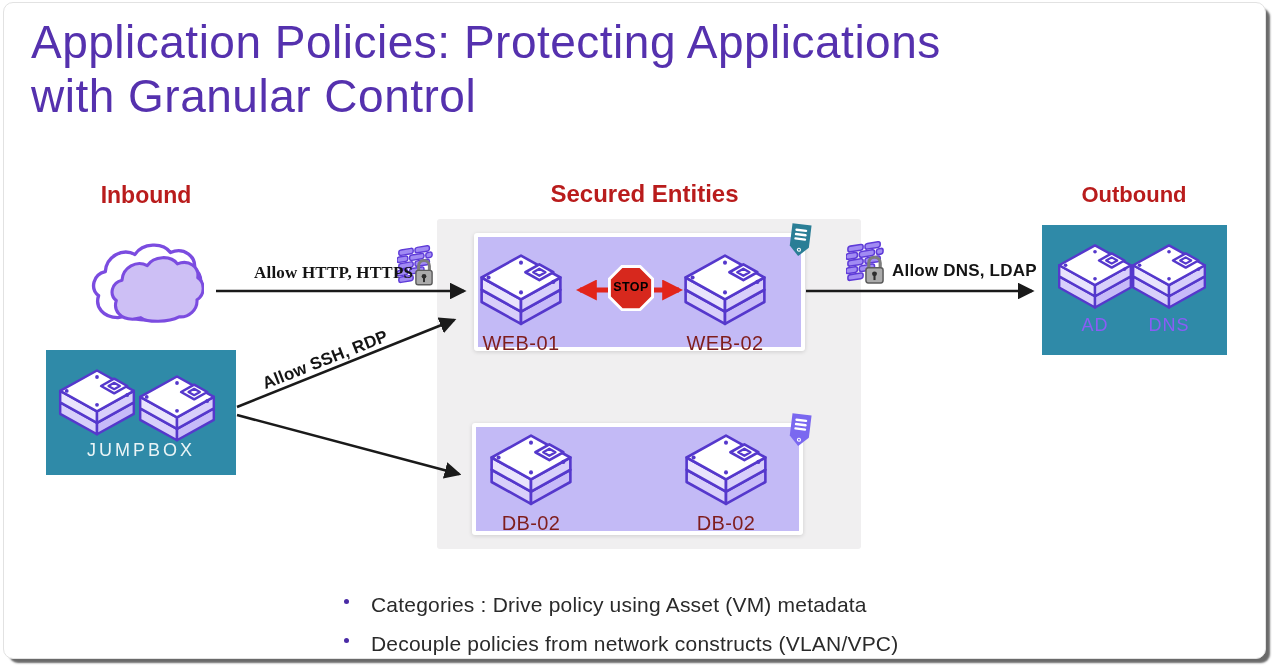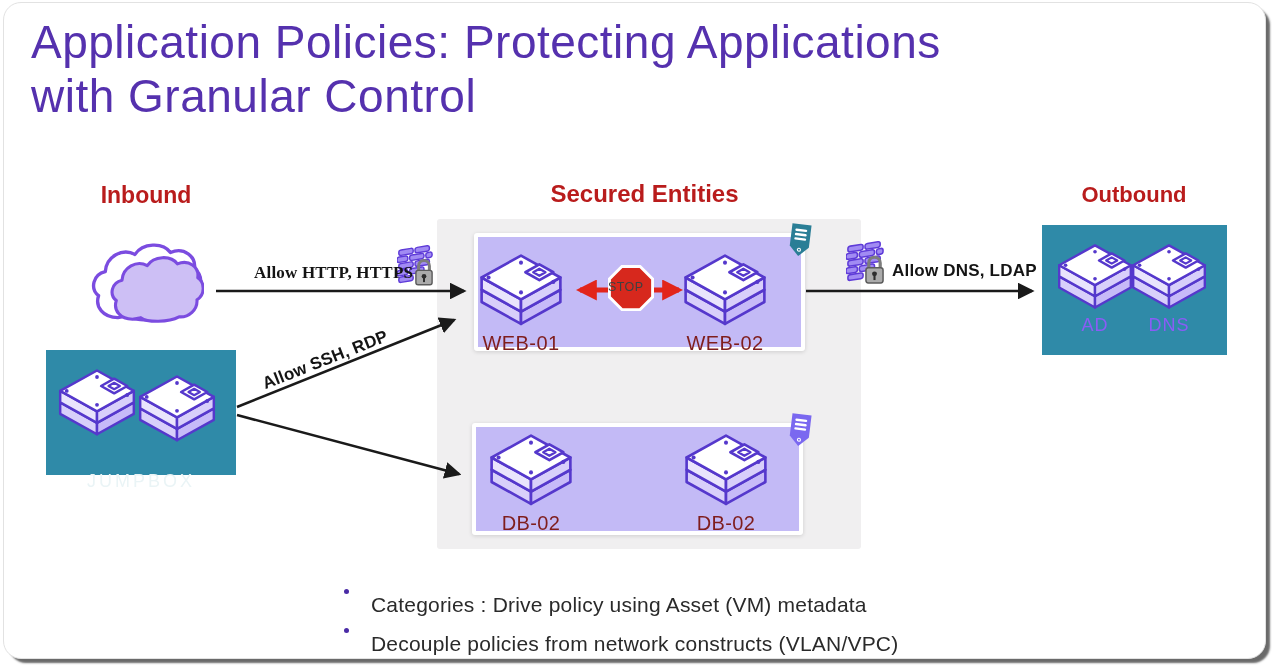--- a/index.html
+++ b/index.html
@@ -1,19 +1,19 @@
 <!DOCTYPE html>
 <html><head>
 <meta charset="utf-8">
 <style>
   html,body{margin:0;padding:0;background:#ffffff;}
   body{width:1280px;height:670px;overflow:hidden;font-family:"Liberation Sans",sans-serif;}
   #stage{position:relative;width:1280px;height:670px;}
   .slide{position:absolute;left:3px;top:2px;width:1261px;height:655px;background:#ffffff;
-         border:1px solid #e2e2e2;border-radius:18px;
+         border:1px solid #e2e2e2;border-radius:10px;
          box-shadow:5px 5px 2px -1px rgba(80,80,80,0.85);}
   
   .title{position:absolute;left:27px;top:12px;width:1160px;font-size:46px;line-height:1.18;
          font-weight:300;color:#5531AE;letter-spacing:0.5px;}
   
   .section-label{position:absolute;font-weight:700;color:#b91c1c;text-align:center;}
   .lbl-inbound{left:62px;top:179px;width:160px;font-size:23px;}
   .lbl-secured{left:468px;top:177px;width:345px;font-size:24px;}
   .lbl-outbound{left:1040px;top:179px;width:180px;font-size:22px;}
   
@@ -27,46 +27,46 @@
   .jumpbox{left:42px;top:347px;width:190px;height:125px;}
   .outbound-box{left:1038px;top:222px;width:185px;height:130px;}
   
   .node{position:absolute;width:120px;text-align:center;z-index:4;}
   .node svg{display:block;margin:0 auto;}
   .nlabel{font-size:20px;color:#7f1d1d;letter-spacing:0.4px;margin-top:2px;}
   .nlabel.light{font-size:18px;color:#8b5cf6;letter-spacing:1px;}
   .jump-icons{position:absolute;left:42px;top:347px;width:190px;height:125px;z-index:4;}
   .jump-icons svg{position:absolute;}
   .jump-label{position:absolute;left:42px;top:437px;width:190px;text-align:center;
-              font-size:18px;color:#EAF4F6;letter-spacing:3px;z-index:4;margin-top:31px;}
+              font-size:18px;color:#EAF4F6;letter-spacing:3px;z-index:4;}
   
   .cloud{position:absolute;left:85px;top:236px;width:115px;height:96px;z-index:4;}
   
   .connections{position:absolute;left:0;top:0;width:1280px;height:670px;z-index:6;pointer-events:none;}
   
   .flow-label{position:absolute;font-weight:700;font-size:17px;color:#141414;
               white-space:nowrap;letter-spacing:0.2px;z-index:9;}
   .fl-http{left:250px;top:260px;font-family:Liberation Serif, serif;}
   .fl-ssh{left:263px;top:371px;transform:rotate(-21.5deg);transform-origin:0 100%;}
   .fl-dns{left:888px;top:258px;}
   .firewall{position:absolute;z-index:9;}
   .fw1{left:393px;top:237px;width:36px;height:50px;}
   .fw2{left:842px;top:233px;width:38px;height:52px;}
   
   .tag{position:absolute;width:24px;height:40px;z-index:8;}
   .tag svg{transform:rotate(7deg);}
   .tag-web{left:784px;top:218px;color:#2A7E96;}
   .tag-db{left:784px;top:409px;color:#7A68F0;}
   
   .stop{position:absolute;left:604px;top:262px;width:46px;height:46px;z-index:8;}
-  .stop span{position:absolute;left:0;top:15px;width:100%;color:#404040;
-             font-weight:400;font-size:12.5px;letter-spacing:0.4px;}
+  .stop span{position:absolute;left:0;top:15px;width:100%;text-align:center;color:#000000;
+             font-weight:700;font-size:12.5px;letter-spacing:0.4px;}
   
   .bullets{position:absolute;left:340px;top:590px;list-style:none;margin:0;padding:0;z-index:4;}
-  .bullet-row{display:flex;align-items:flex-start;margin-bottom:15px;}
+  .bullet-row{display:flex;align-items:center;margin-bottom:15px;}
   .dot{width:5px;height:5px;border-radius:50%;background:#4A2BA6;margin-right:22px;
        position:relative;top:-4px;flex:0 0 auto;}
   .btext{font-size:21px;color:#2a2a2a;letter-spacing:0.2px;}
 </style>
 </head>
 <body>
 
 <svg width="0" height="0" style="position:absolute" aria-hidden="true">
   <defs>
 

